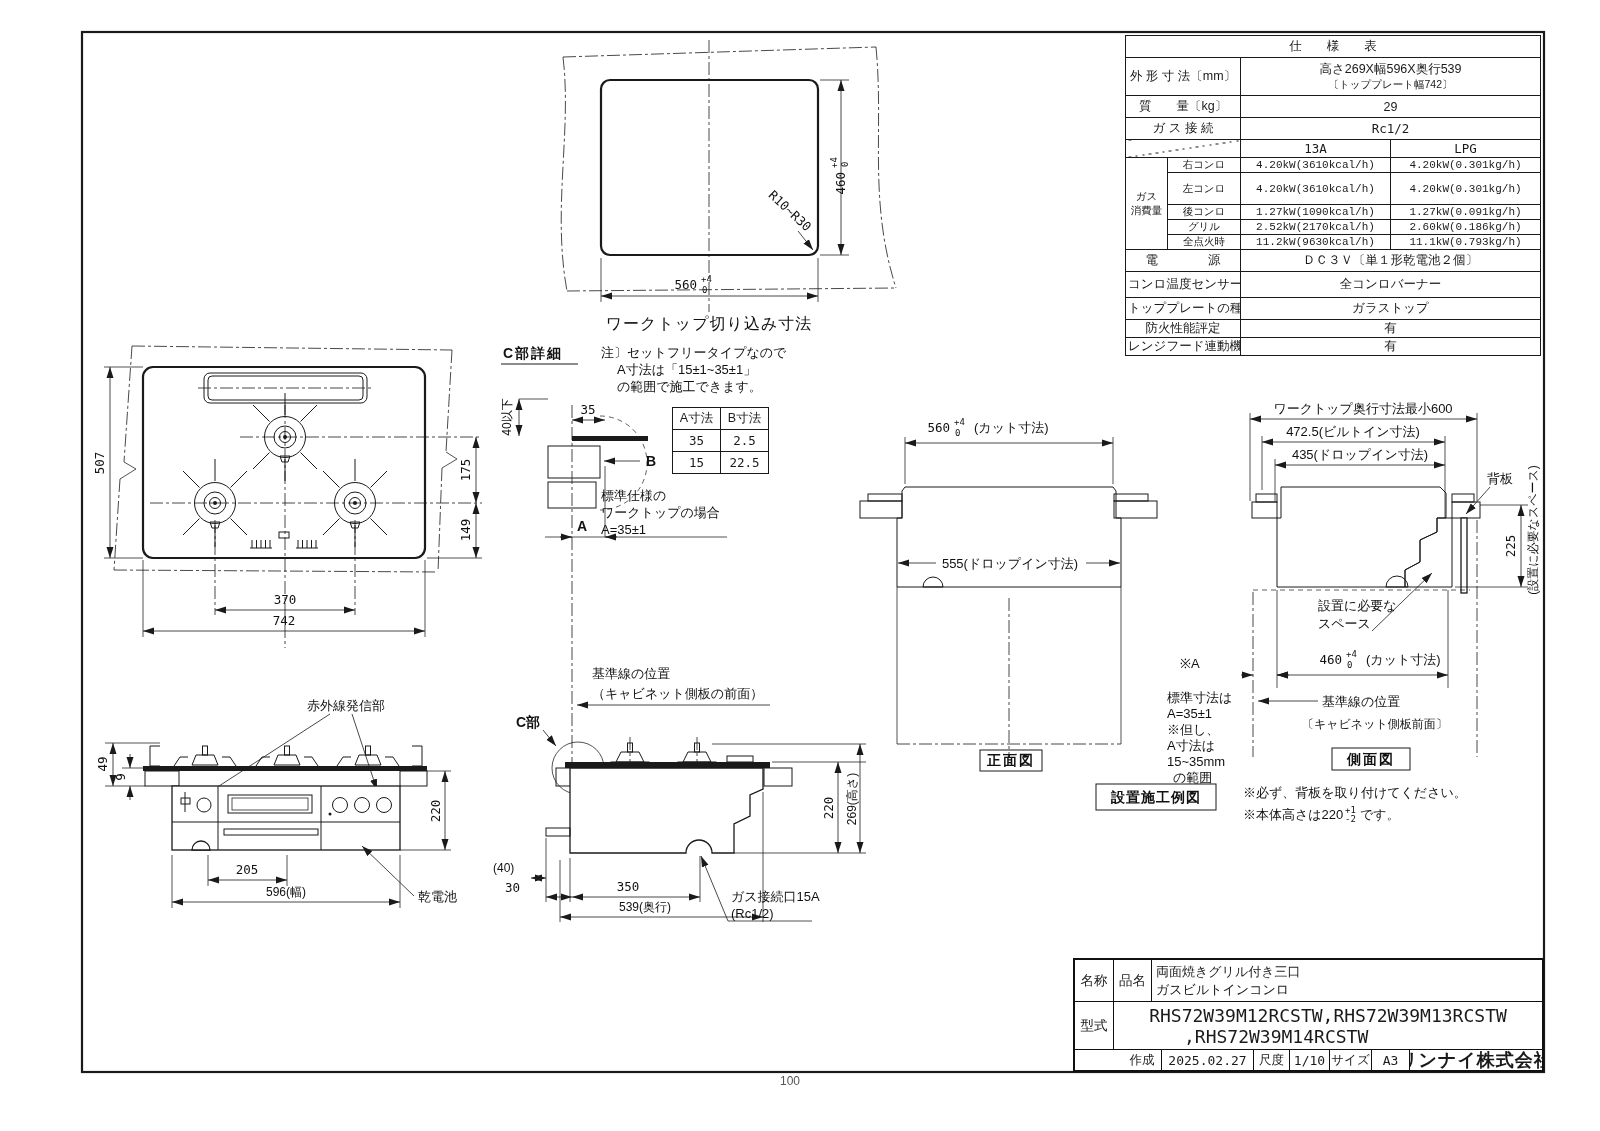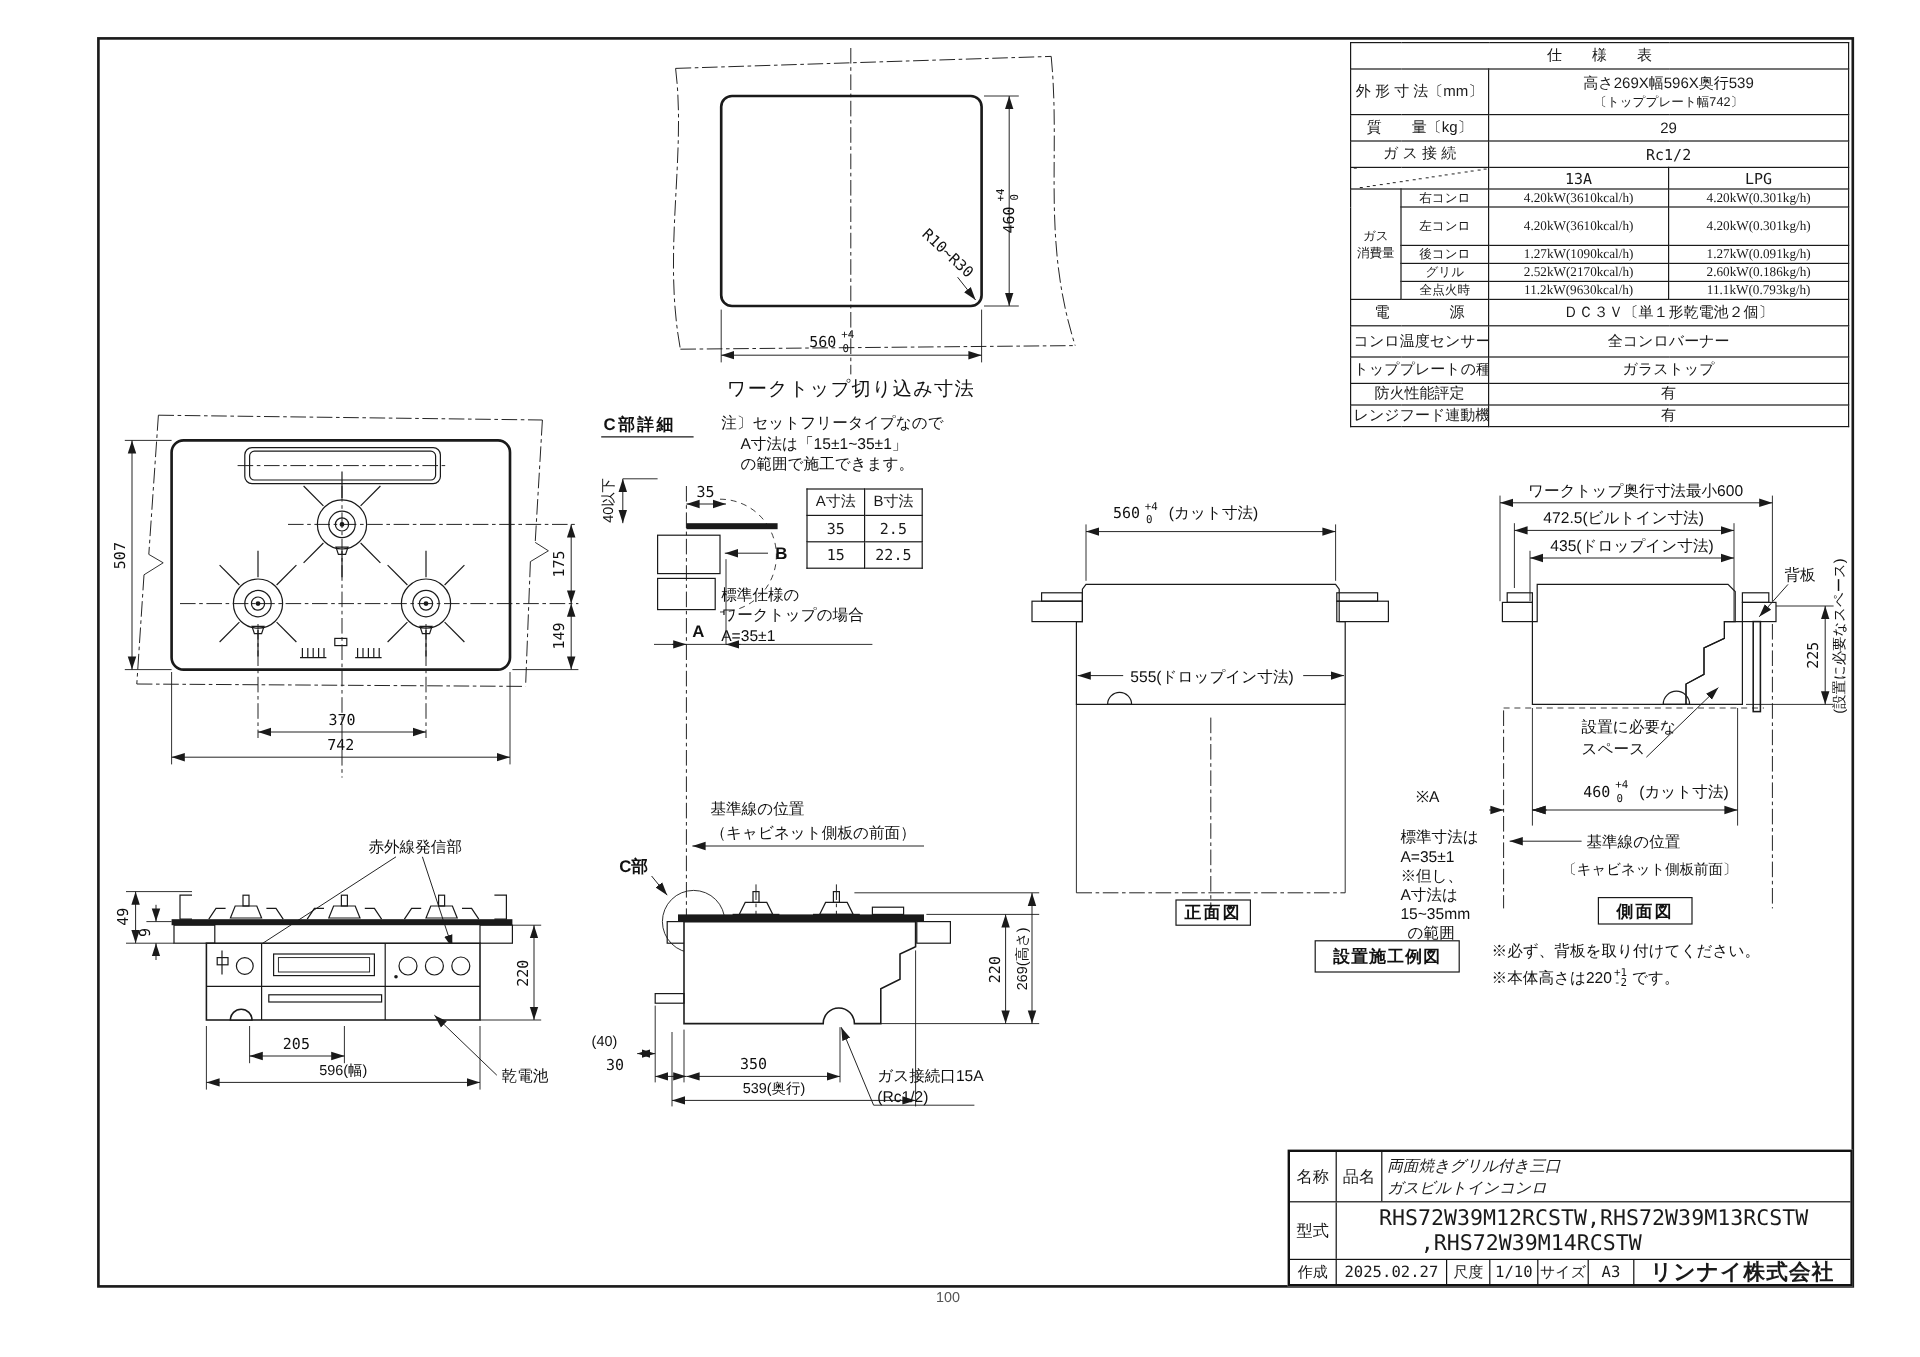--- a/index.html
+++ b/index.html
@@ -21,37 +21,37 @@
   .dsh  { stroke:#1a1a1a; stroke-width:.7;  fill:none; stroke-dasharray:5 4; }
   .dim  { stroke:#1a1a1a; stroke-width:.8;  fill:none; }
   .ink  { fill:#1a1a1a; stroke:none; }
 
   
   #spec { position:absolute; left:1125px; top:35px; width:415px; }
   #spec table { border-collapse:collapse; width:100%; table-layout:fixed; }
   #spec td { border:1px solid #1a1a1a; padding:0 2px; text-align:center;
              font-size:12.5px; white-space:nowrap; overflow:hidden; }
   #spec .sm  { font-size:10.5px; }
-  #spec .vals{ font-family:Liberation Serif, serif; font-size:11px; }
+  #spec .vals{ font-family:Liberation Mono, monospace; font-size:11px; }
   #spec .diag{ background:linear-gradient(to bottom right,#fff 49.5%,#1a1a1a 49.5%,#1a1a1a 50.6%,#fff 50.6%); }
   
   #abt { position:absolute; left:672px; top:407px; width:97px; }
   #abt table { border-collapse:collapse; width:100%; table-layout:fixed; }
   #abt td { border:1px solid #1a1a1a; text-align:center; font-size:12.5px; height:21px; padding:0; }
   
   #tb { position:absolute; left:1073px; top:958px; width:471px; height:114px;
         border:2px solid #111; box-sizing:border-box; background:#fff; }
   .tbr { display:flex; border-bottom:1px solid #111; box-sizing:border-box; }
-  .tbr:last-child { border-bottom:none; }
+  .tbr:last-child { border-bottom:none;margin-left:48px; }
   .tbc { border-right:1px solid #111; box-sizing:border-box; display:flex;
          flex-direction:column; justify-content:center; align-items:center;
          font-size:13px; overflow:hidden; white-space:nowrap; }
   .tbc:last-child { border-right:none; }
   .tbc.lab { font-size:13.5px; }
-  .tbc.left { align-items:flex-start; padding-left:4px;font-style:italic; }
+  .tbc.left { align-items:flex-start; padding-left:4px; }
   .mono { font-family:"DejaVu Sans Mono",monospace; }
   .company { font-size:18px; font-weight:bold; letter-spacing:1px; }
   #pagenum { position:absolute; left:770px; top:1074px; width:40px; text-align:center;
              font-size:12px; color:#555; }
 </style>
 </head>
 <body>
 
 <div class="page">
 

